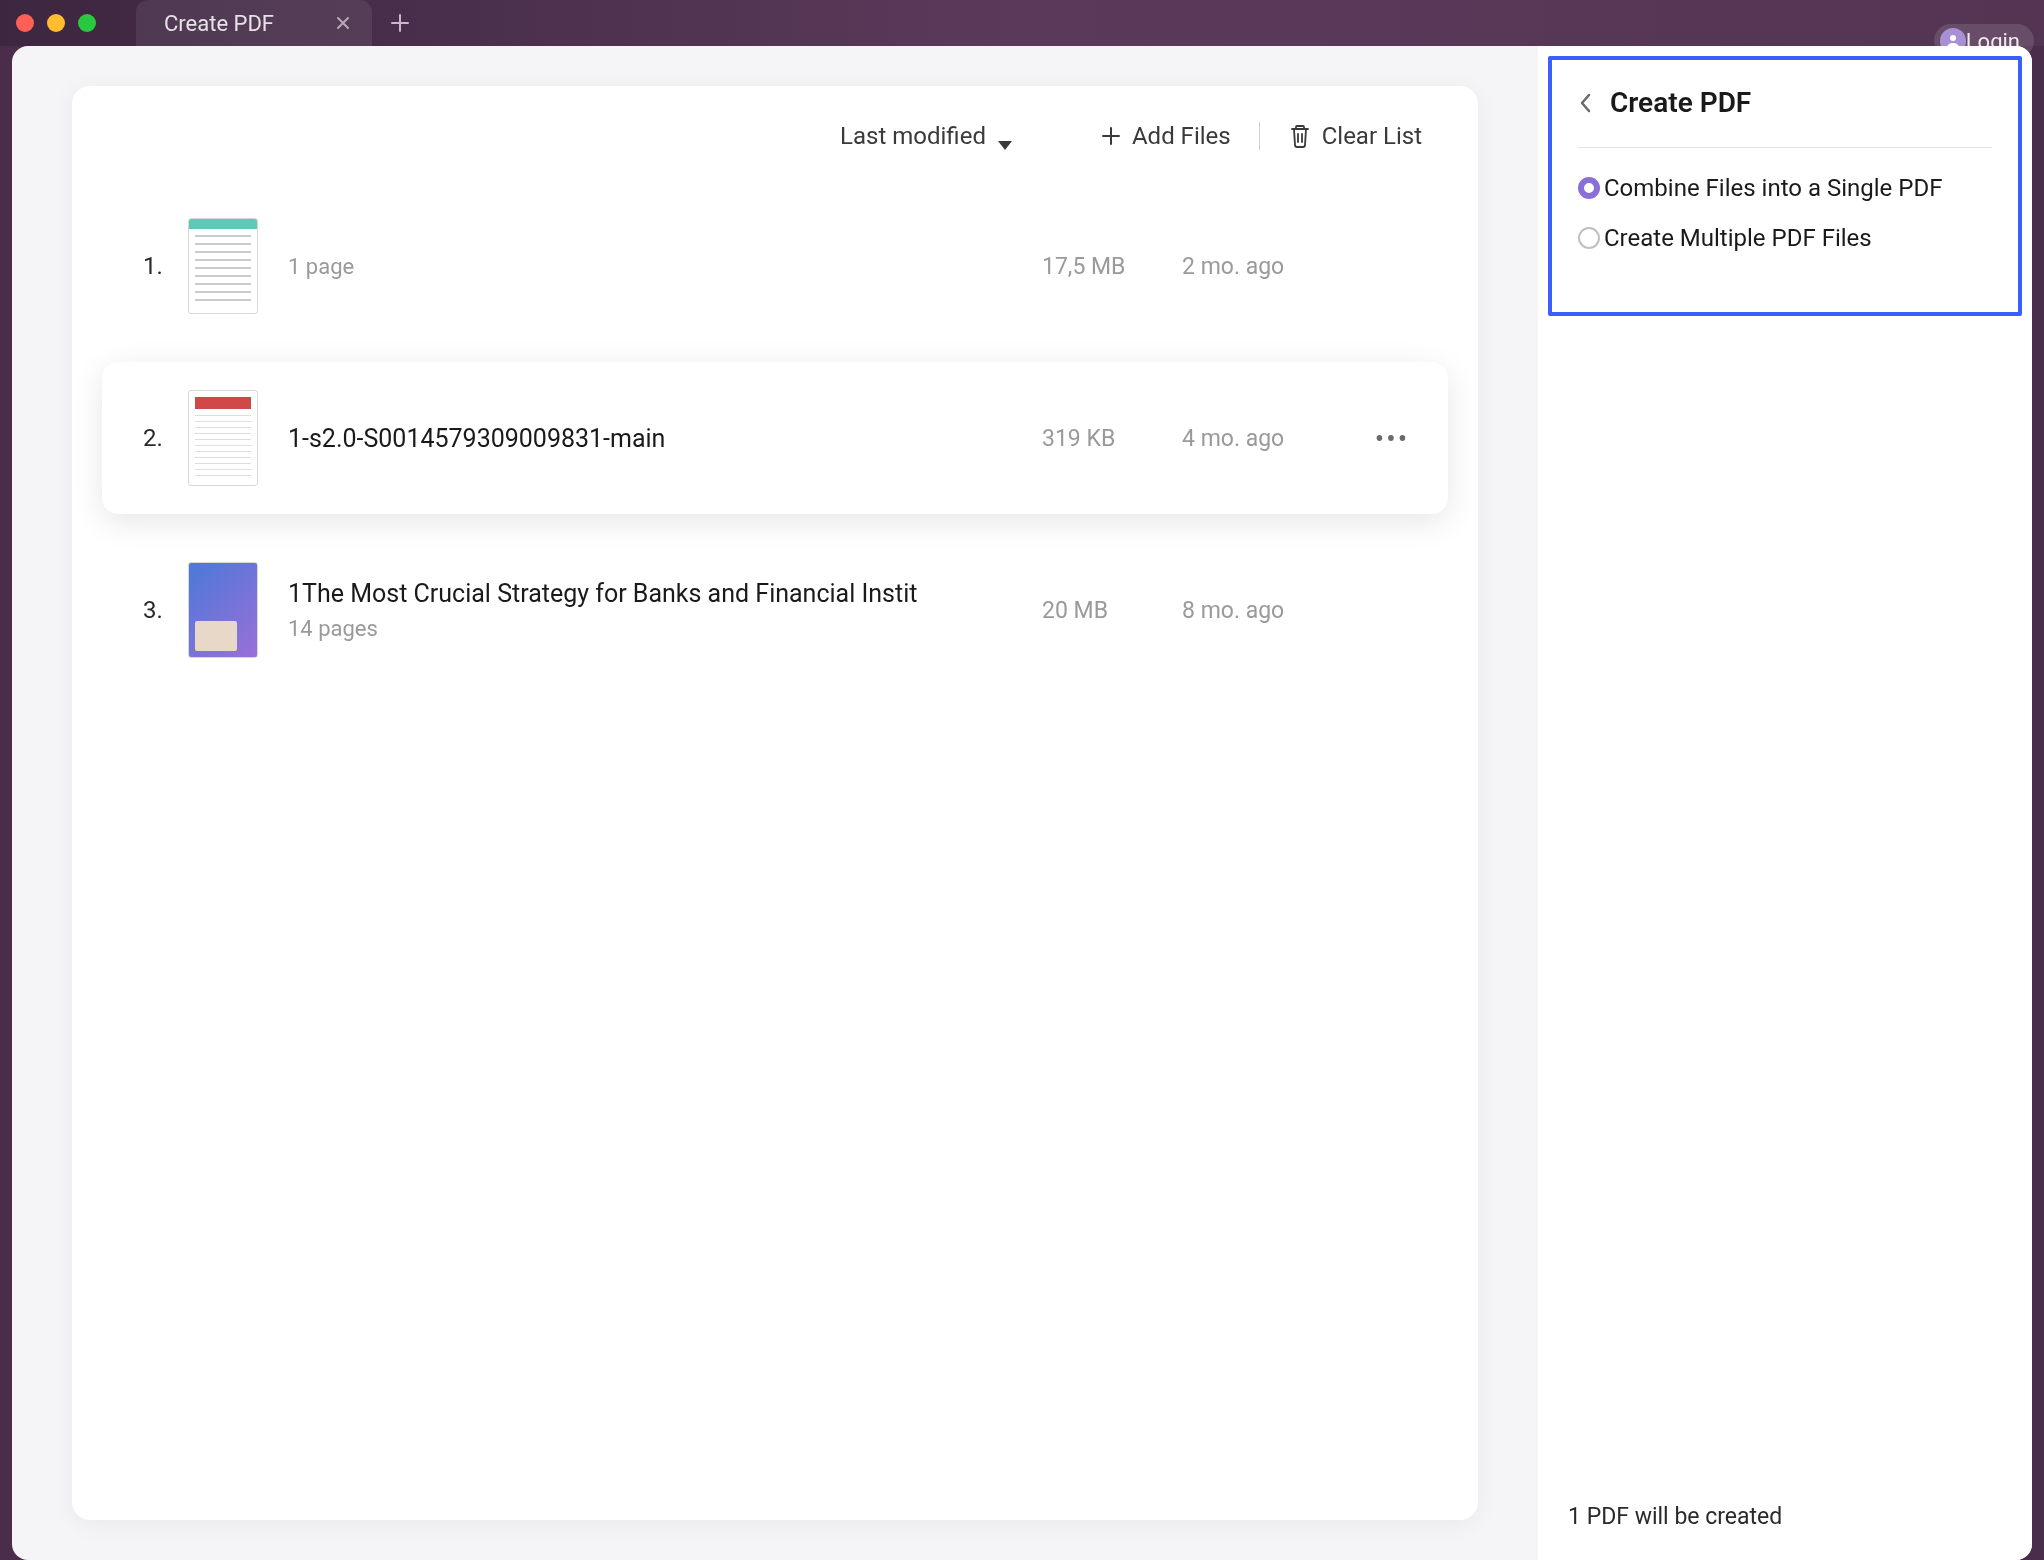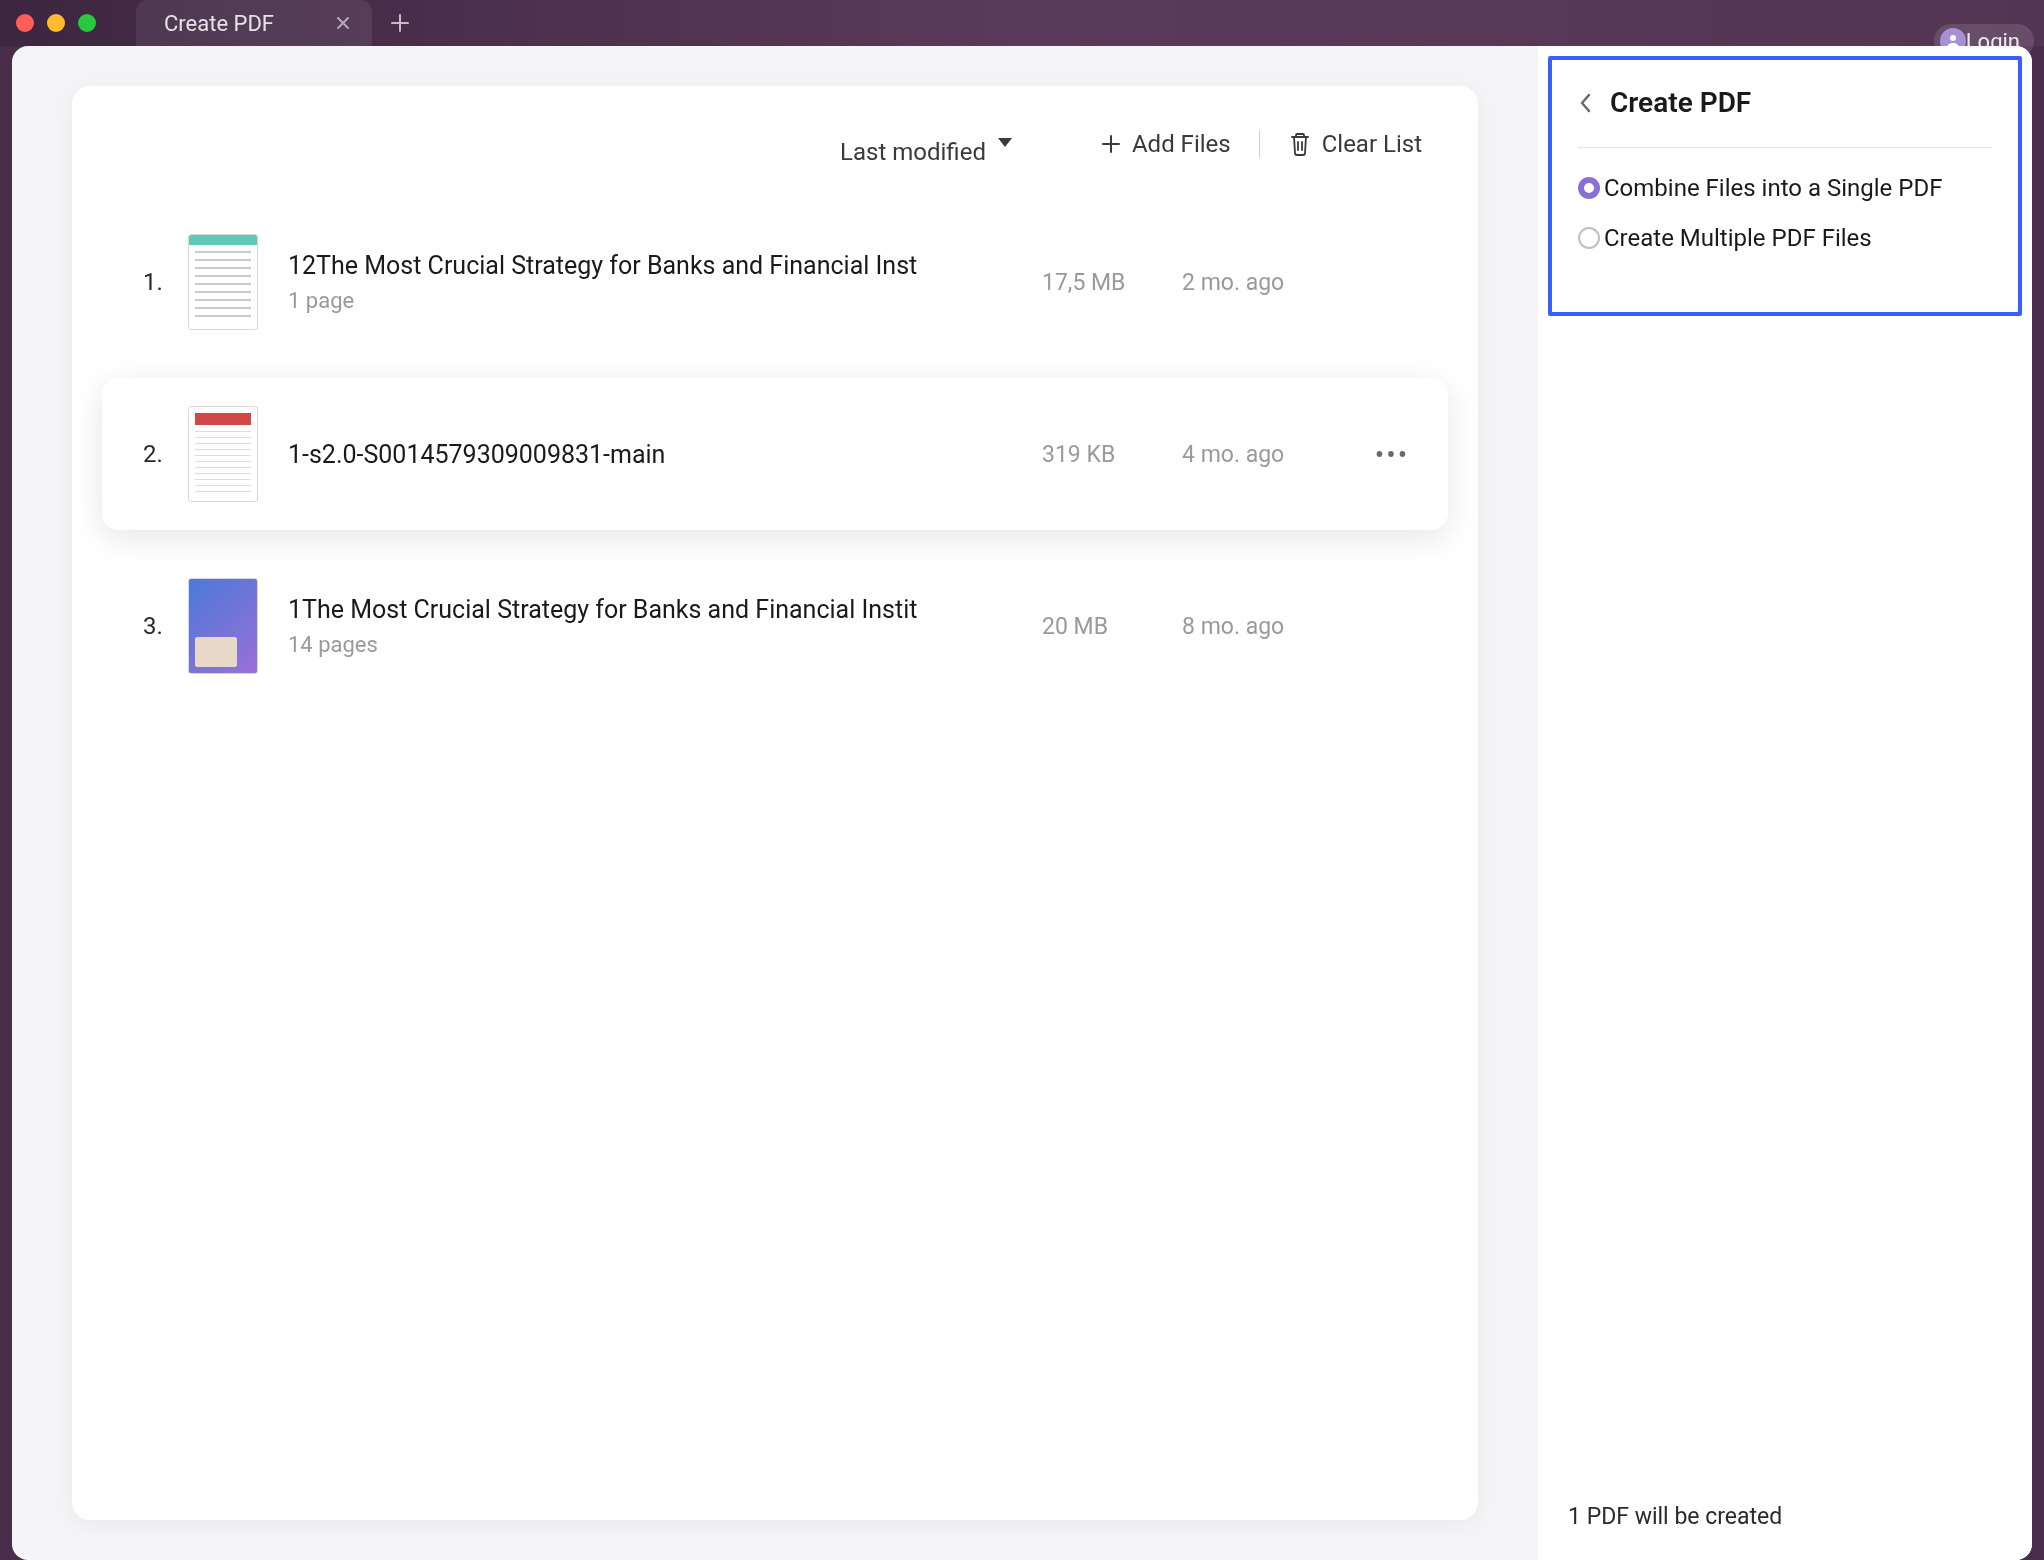--- a/index.html
+++ b/index.html
@@ -105,25 +105,24 @@
       display: flex;
       align-items: center;
       justify-content: flex-end;
       gap: 28px;
       padding: 0 26px 20px 0;
       color: #3a3a3a;
       font-size: 24px;
     }
     .toolbar-sort {
       display: flex;
-      align-items: flex-start;
+      align-items: flex-end;
       gap: 6px;
       cursor: pointer;
       margin-right: 60px;
-      margin-top: 16px;
     }
     .caret {
       width: 0; height: 0;
       border-left: 7px solid transparent;
       border-right: 7px solid transparent;
       border-top: 9px solid #3a3a3a;
       margin-left: 6px;
     }
     .toolbar-btn {
       display: flex;
@@ -370,21 +369,20 @@
           <span>Clear List</span>
         </div>
       </div>
 
       <div class="file-list">
 
         <div class="file-row">
           <div class="row-index">1.</div>
           <div class="thumb thumb-doc1"></div>
           <div class="file-meta">
-            <div class="file-name">12The Most Crucial Strategy for Banks and Financial Inst</div>
             <div class="file-sub">1 page</div>
           </div>
           <div class="file-size">17,5 MB</div>
           <div class="file-date">2 mo. ago</div>
           <div class="row-menu"></div>
         </div>
 
         <div class="file-row hovered">
           <div class="row-index">2.</div>
           <div class="thumb thumb-doc2"></div>

